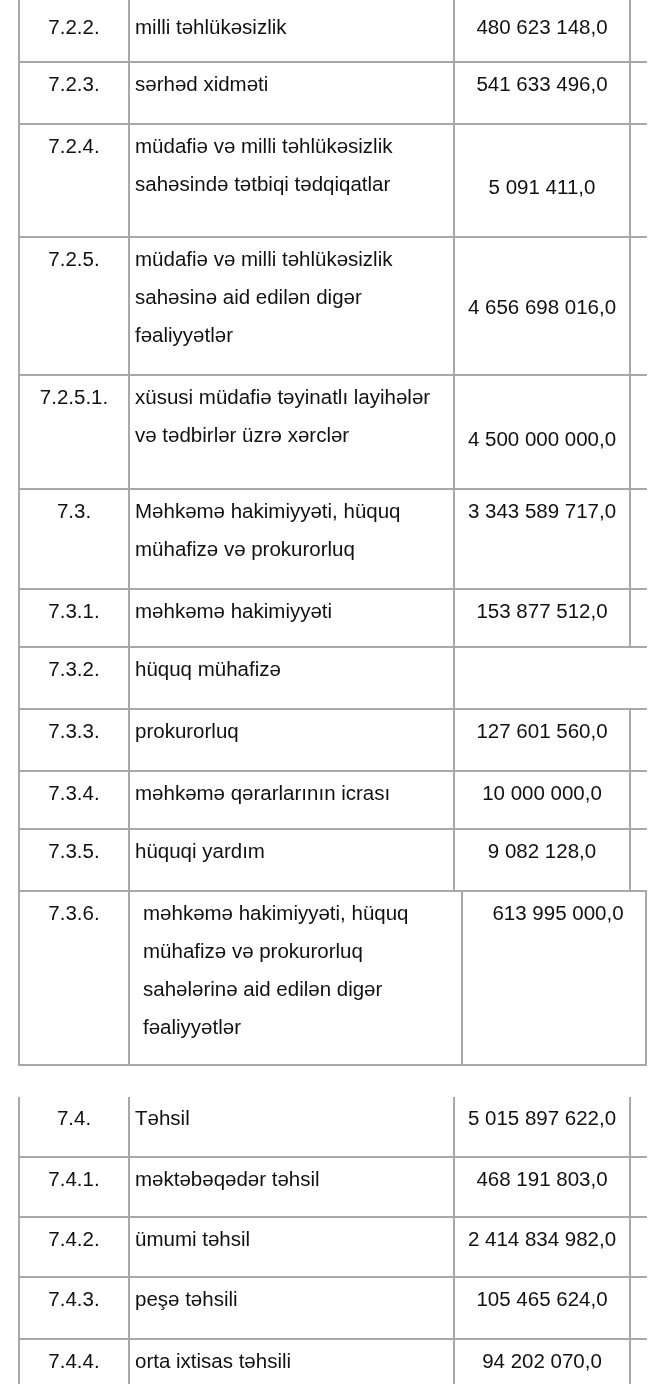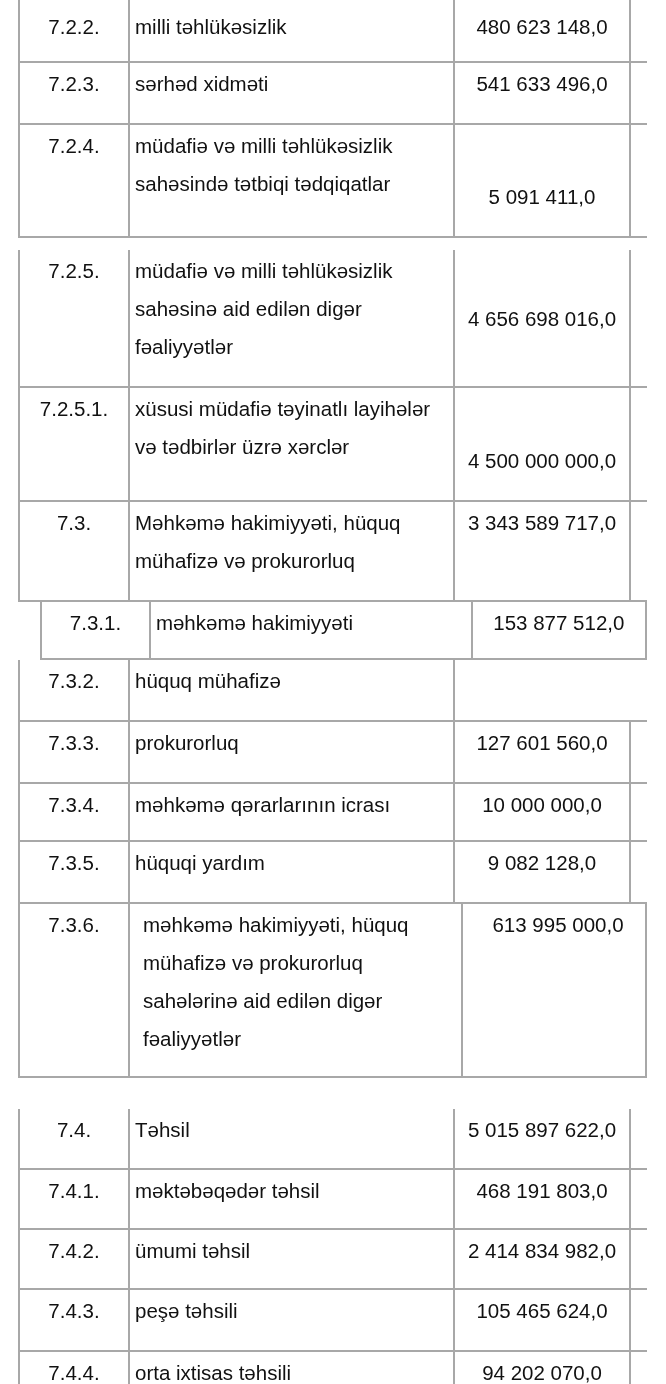--- a/index.html
+++ b/index.html
@@ -30,24 +30,24 @@
     display: flex;
     box-sizing: border-box;
     border-left: 2px solid #a8a8a8;
     border-bottom: 2px solid #a8a8a8;
     min-height: 62px;
   }
   .row:last-child { border-bottom: none; }
   
   .row:nth-child(1)  { min-height: 63px; }
   .row:nth-child(3)  { min-height: 113px; }
-  .row:nth-child(4)  { min-height: 138px; margin-top: 12px; }
+  .row:nth-child(4)  { min-height: 138px; }
   .row:nth-child(5)  { min-height: 114px; }
   .row:nth-child(6)  { min-height: 100px; }
-  .row:nth-child(7)  { min-height: 58px; margin-left: 22px; }
+  .row:nth-child(7)  { min-height: 58px; }
   .row:nth-child(10) { min-height: 58px; }
   .row:nth-child(12) { min-height: 174px; gap: 8px; }
   .row:nth-child(13) { min-height: 61px; margin-top: 31px; }
   .row:nth-child(14) { min-height: 60px; }
   .row:nth-child(15) { min-height: 60px; }
   .cell {
     box-sizing: border-box;
     border-right: 2px solid #a8a8a8;
     display: flex;
     flex-direction: column;
@@ -67,21 +67,21 @@
     padding-left: 5px;
     padding-right: 17px;
     white-space: pre-line;
   }
   .cell.val {
     width: 176px;
     text-align: center;
     padding-left: 2px;
     padding-right: 2px;
   }
-  .cell.val.valign-bottom { justify-content: flex-end; padding-bottom: 20px; }
+  .cell.val.valign-bottom { justify-content: flex-end; padding-bottom: 30px; }
   .cell.val.valign-middle { justify-content: center; }
   .txt { display: block; }
 </style>
 </head>
 <body>
 
 <div class="page">
   <div class="table" id="budget-table">
   <div class="row">
     <div class="cell code">

